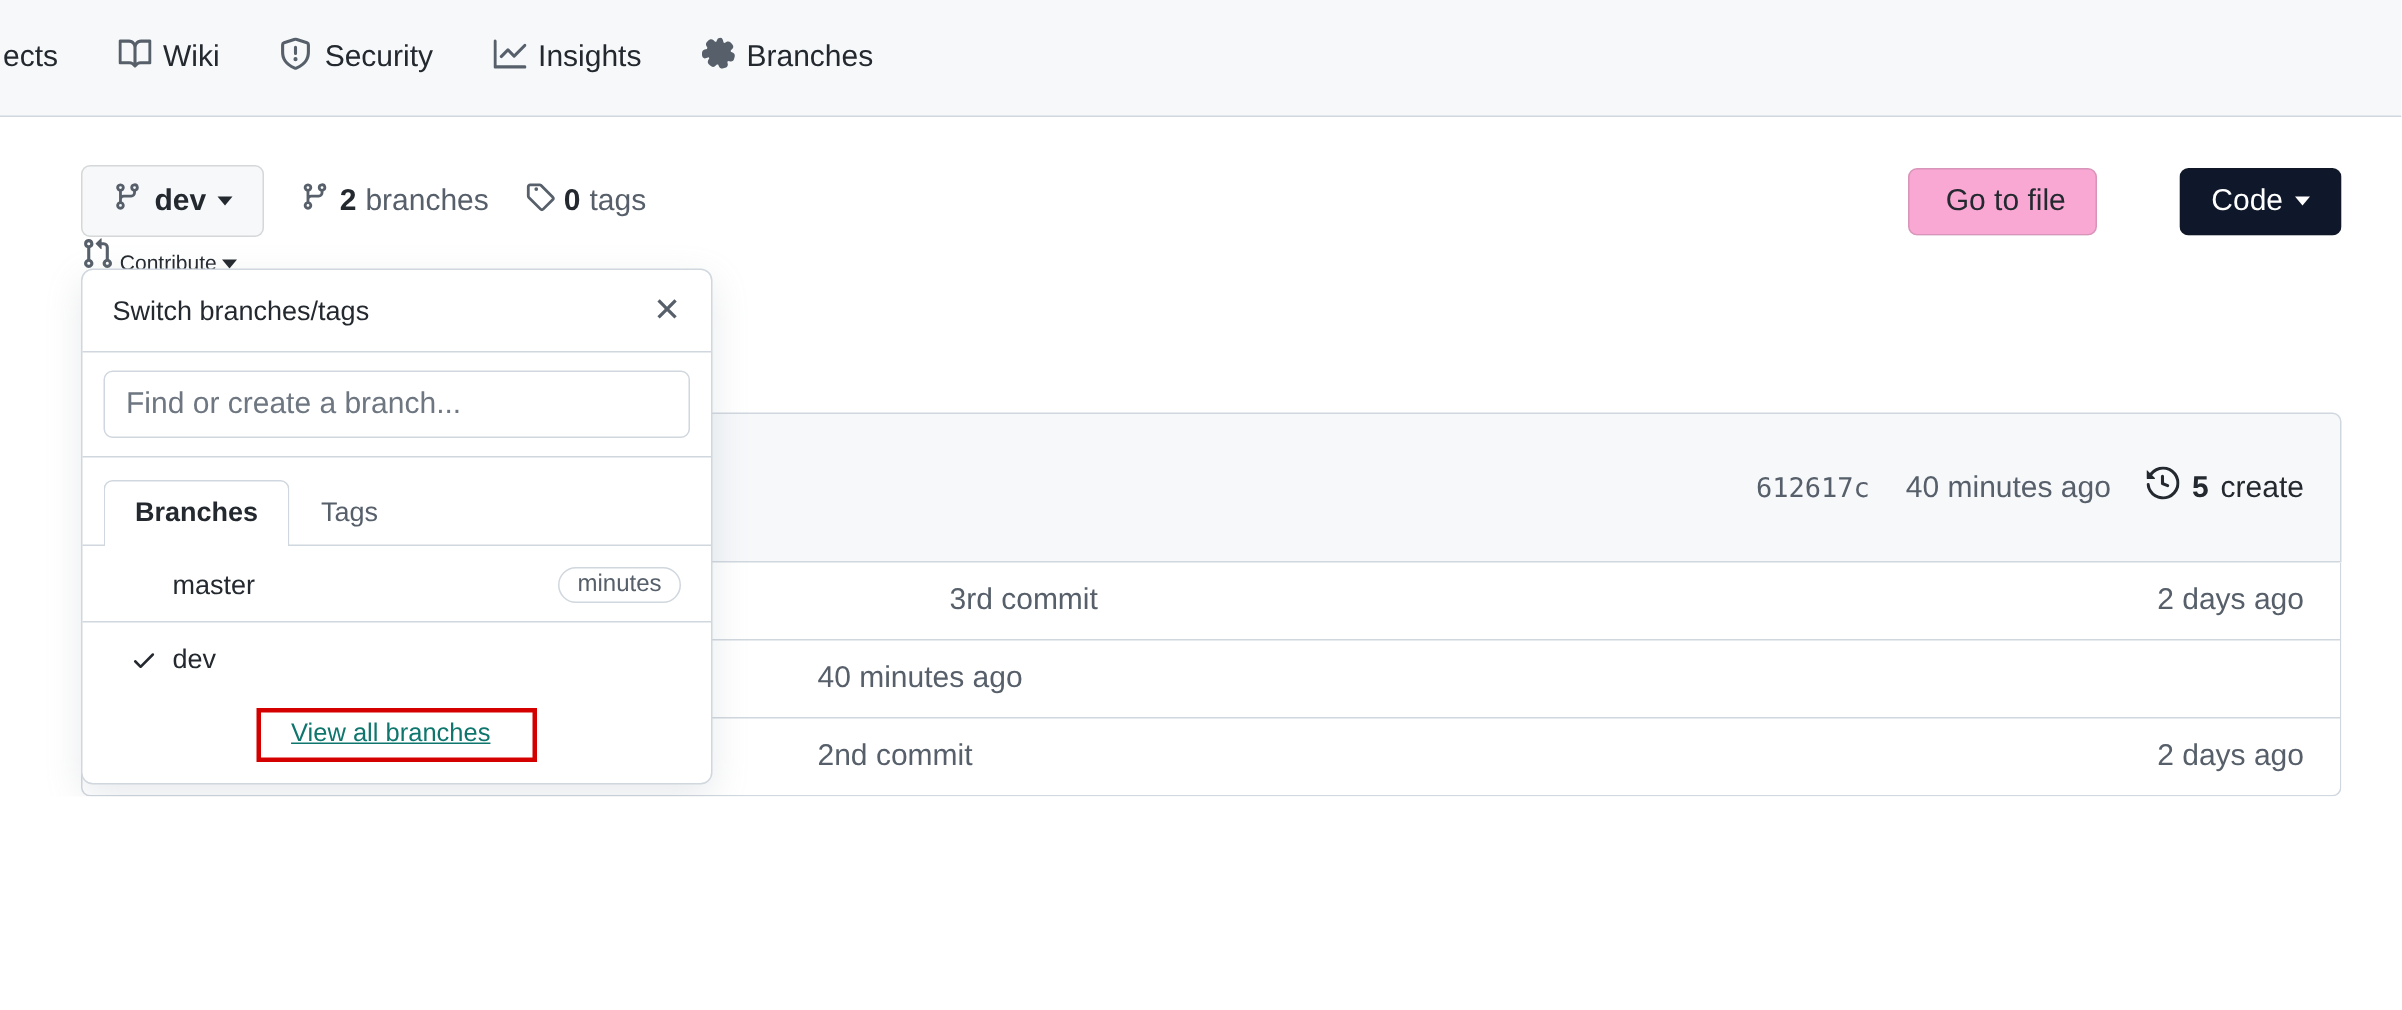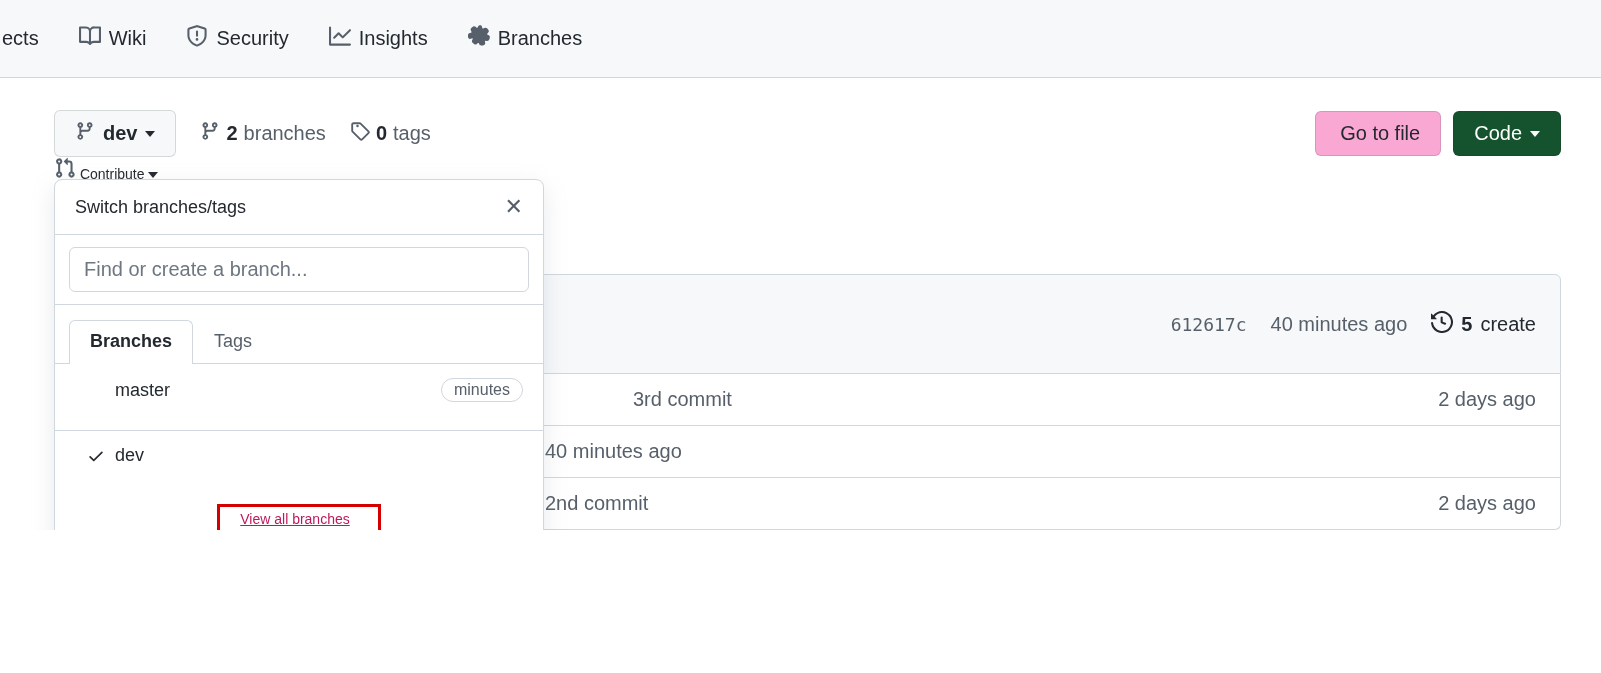--- a/index.html
+++ b/index.html
@@ -47,21 +47,21 @@
     padding: 10px 20px;
     font-size: 20px;
     font-weight: 500;
     color: #24292f;
     background: #f6f8fa;
     border: 1px solid rgba(27,31,36,0.15);
     border-radius: 6px;
     cursor: pointer;
   }
   .btn.plain { background: #f9a8d4; padding-left: 24px; }
-  .btn.primary { background: #14532d; color: #fff; border-color: rgba(27,31,36,0.15); }
+  .btn.primary { background: #0f172a; color: #fff; border-color: rgba(27,31,36,0.15); margin-left: 43px; }
   .btn svg { width: 20px; height: 20px; fill: #57606a; }
   .caret-down {
     display:inline-block;
     width:0; height:0;
     border-left:5px solid transparent;
     border-right:5px solid transparent;
     border-top:6px solid currentColor;
     vertical-align: middle;
   }
   .link-count {
@@ -115,21 +115,21 @@
   .file-row .icon svg { width: 22px; height: 22px; fill: #57606a; }
   .file-row .fname { width: 430px; }
   .file-row .fmsg  { flex: 1; color: #57606a; }
   .file-row .ftime { color: #57606a; text-align: right; }
   
   
   .dropdown {
     position: absolute;
     top: 69px;
     left: 0;
-    width: 490px;
+    width: 421px;
     background: #fff;
     border: 1px solid #d0d7de;
     border-radius: 8px;
     box-shadow: 0 8px 24px rgba(140,149,159,0.2);
     z-index: 10;
   }
   .dd-header {
     display: flex;
     align-items: center;
     justify-content: space-between;
@@ -169,42 +169,42 @@
   .dd-tab.active {
     font-weight: 600;
     color: #24292f;
     border-color: #d0d7de;
     border-radius: 6px 6px 0 0;
     background: #fff;
   }
   .dd-item {
     display: flex;
     align-items: center;
-    padding: 14px 20px 28px 32px;
+    padding: 14px 20px 12px 32px;
     border-bottom: 1px solid #d0d7de;
     font-size: 18px;
   }
   .dd-item .chk { width: 28px; display:flex; }
   .dd-item .chk svg { width: 18px; height: 18px; fill: #24292f; }
   .dd-item .bname { flex: 1; }
   .badge {
     font-size: 16px;
     color: #57606a;
     border: 1px solid #d0d7de;
     border-radius: 999px;
     padding: 2px 12px;
   }
   .dd-footer {
     text-align: center;
     padding: 10px 0 14px;
   }
   .dd-footer a {
-    color: #be185d;
+    color: #0f766e;
     text-decoration: underline;
-    font-size: 14px;
+    font-size: 17px;
   }
   .red-box {
     display: inline-block;
     border: 3px solid #d40000;
     padding: 4px 28px 6px 20px;
   }
   .rel { position: relative; }
 </style>
 </head>
 <body>

